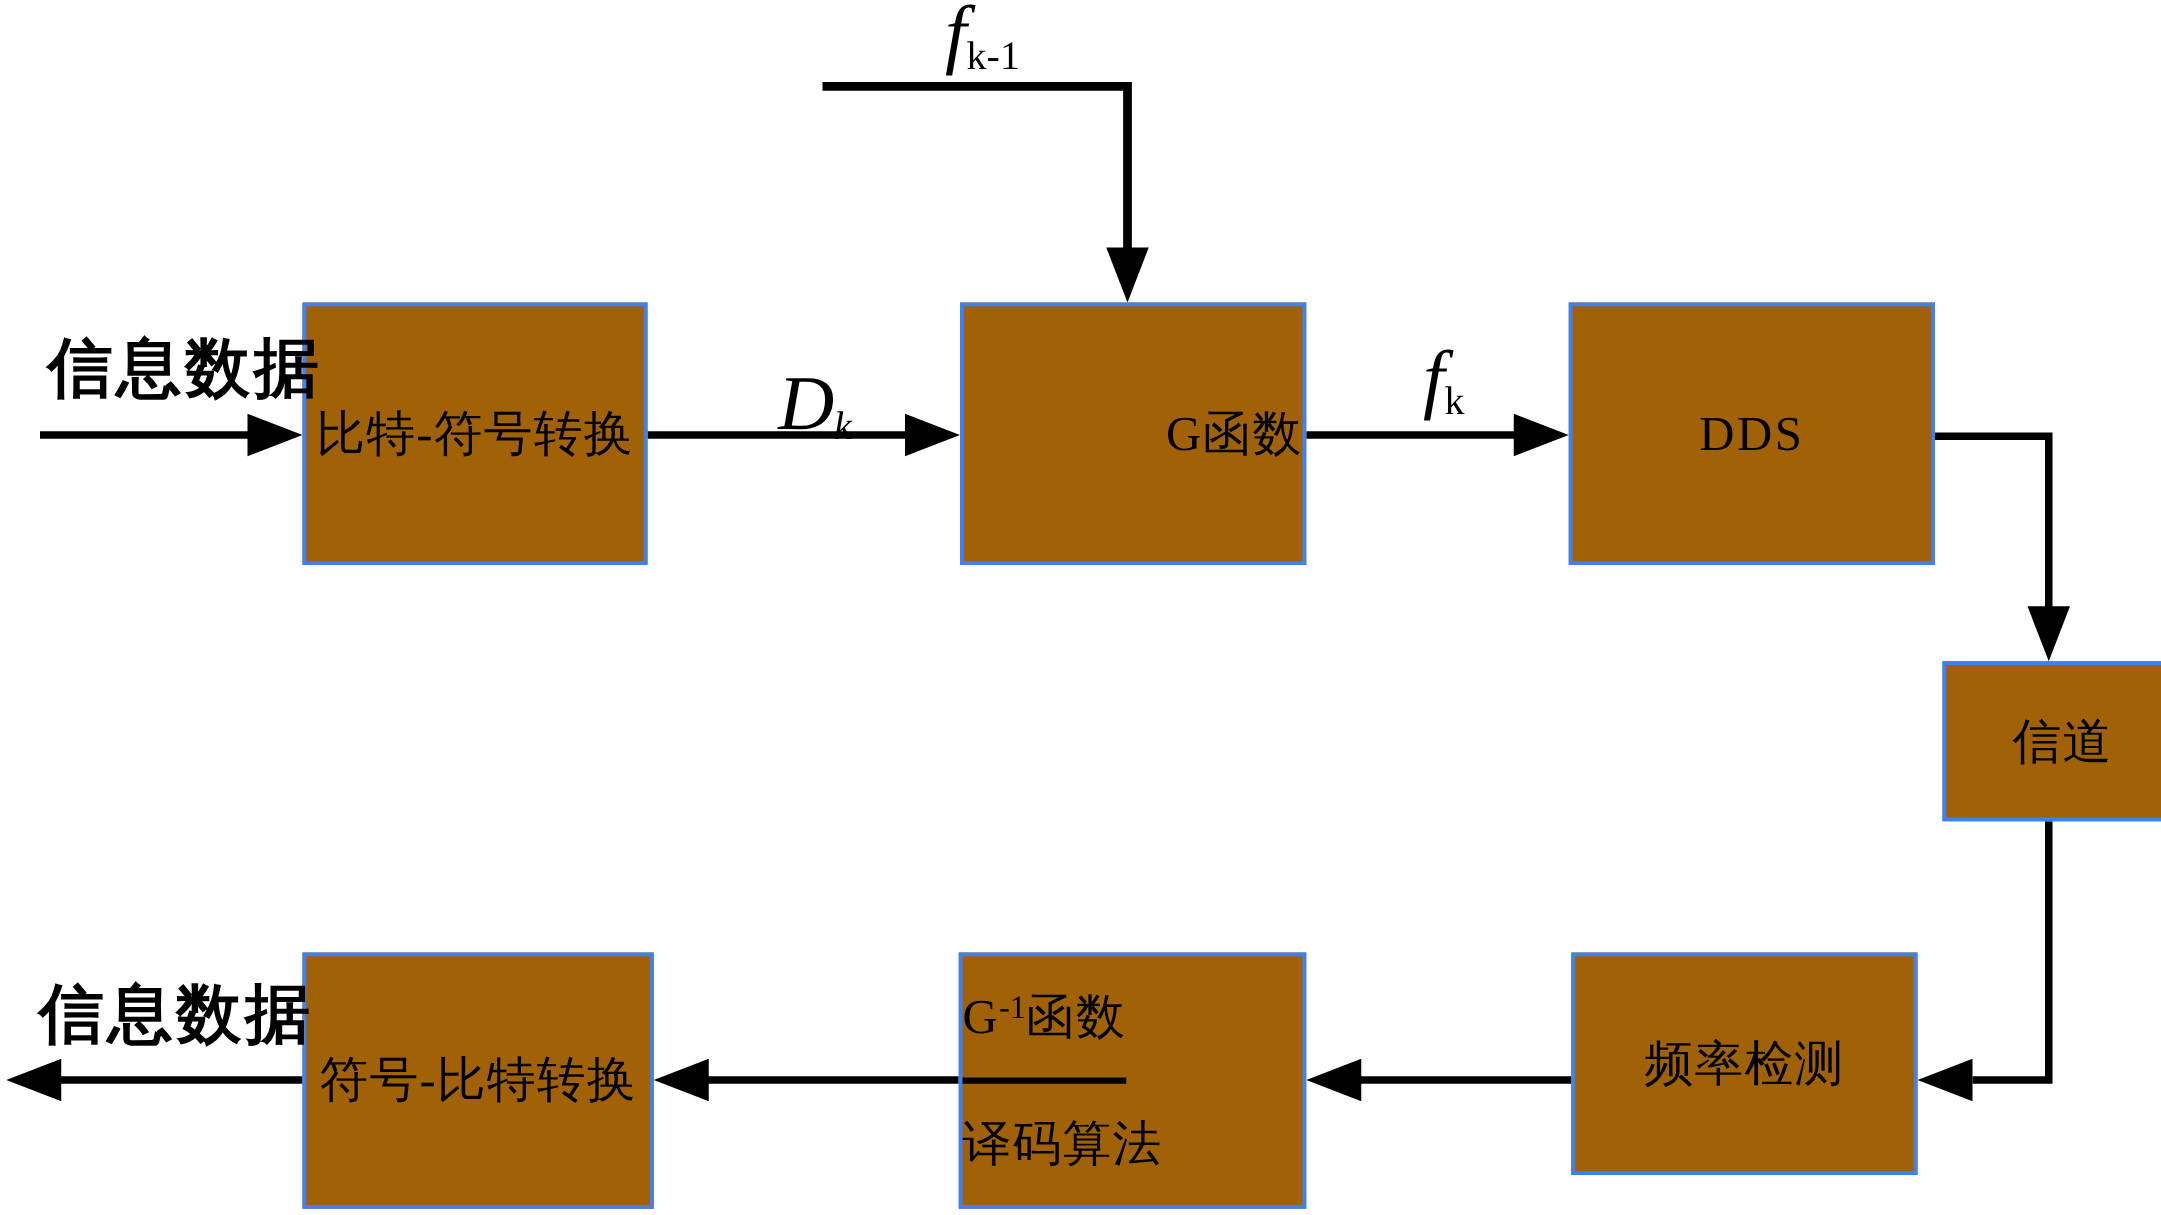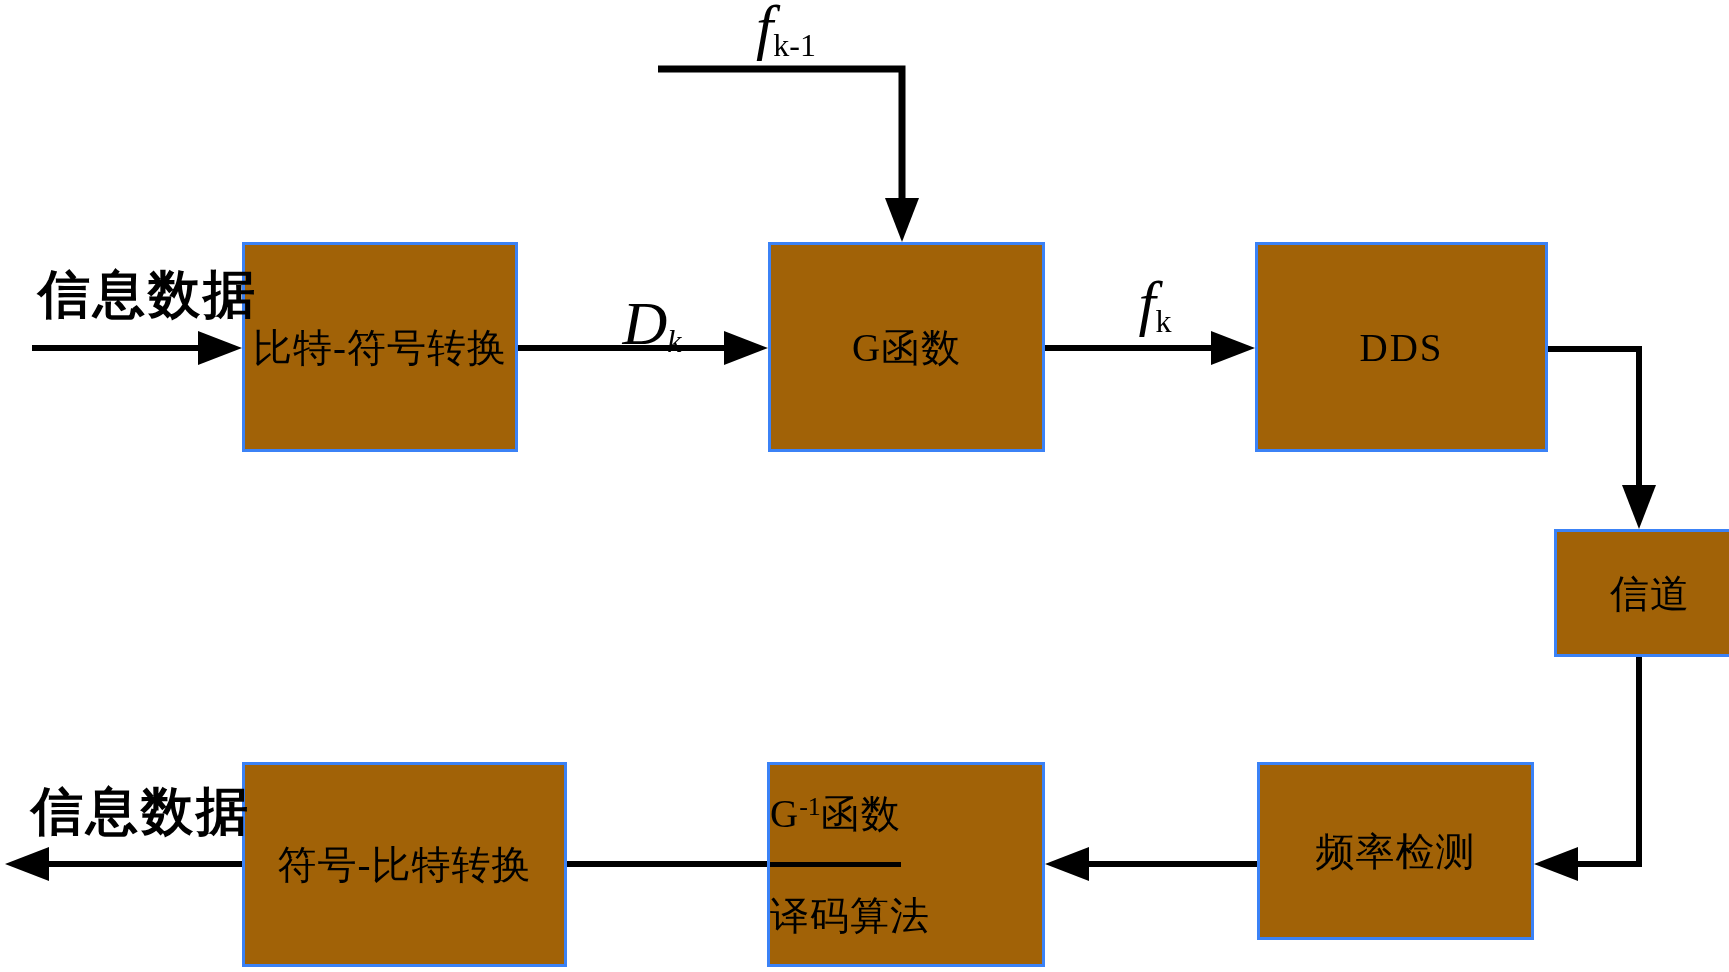--- a/index.html
+++ b/index.html
@@ -142,21 +142,21 @@
         <line x1="242" y1="864" x2="47" y2="864" stroke-width="6"></line>
         <polygon points="5,864 49,847 49,881" stroke="none"></polygon>
       </g>
     </g>
   </svg>
 
   <div class="box" style="left:242px; top:242px; width:276px; height:210px;">
     <span>比特-符号转换</span>
   </div>
 
-  <div class="box" style="left:768px; top:242px; width:277px; height:210px;">
+  <div class="box" style="left:768px; top:242px; width:277px; height:210px;justify-content:flex-end;">
     <span>G函数</span>
   </div>
 
   <div class="box" id="b-dds" style="left:1255px; top:242px; width:293px; height:210px;">
     <span>DDS</span>
   </div>
 
   <div class="box" style="left:1554px; top:529px; width:192px; height:128px;">
     <span>信道</span>
   </div>
@@ -167,21 +167,21 @@
 
   <div class="box split" style="left:767px; top:762px; width:278px; height:205px;">
     <div class="cell top">
       <span><span>G</span><sup class="g-sup">-1</sup><span>函数</span></span>
     </div>
     <div class="cell">
       <span>译码算法</span>
     </div>
   </div>
 
-  <div class="box" style="left:242px; top:762px; width:325px; height:205px;">
+  <div class="box" style="left:242px; top:762px; width:281px; height:205px;">
     <span>符号-比特转换</span>
   </div>
 
   <div class="bold-label" style="left:148px; top:273px;">信息数据</div>
 
   <div class="bold-label" style="left:141px; top:790px;">信息数据</div>
 
   <div class="math-label" style="left:652px; top:272px;margin-top:20px;"><span>D</span><sub>k</sub></div>
 
   <div class="math-label" style="left:786px; top:-4px;"><span>f</span><sub class="upright">k-1</sub></div>

